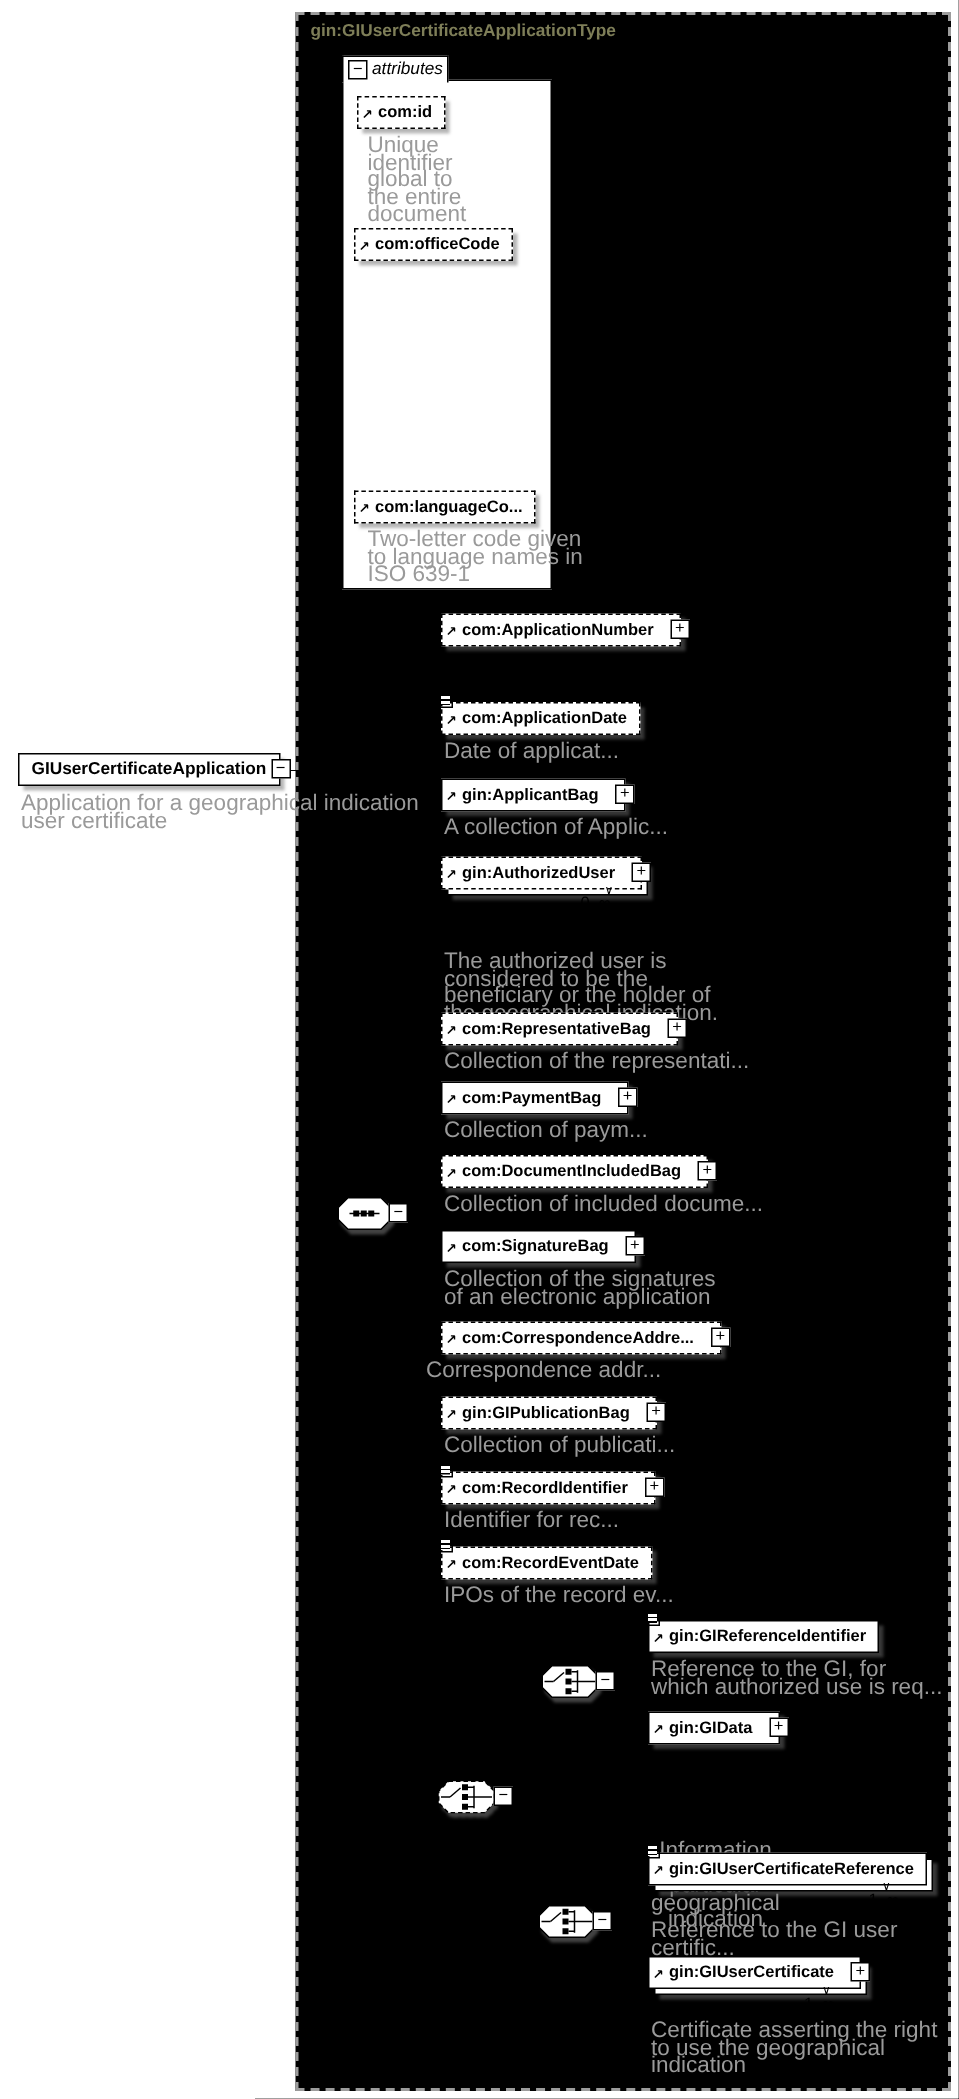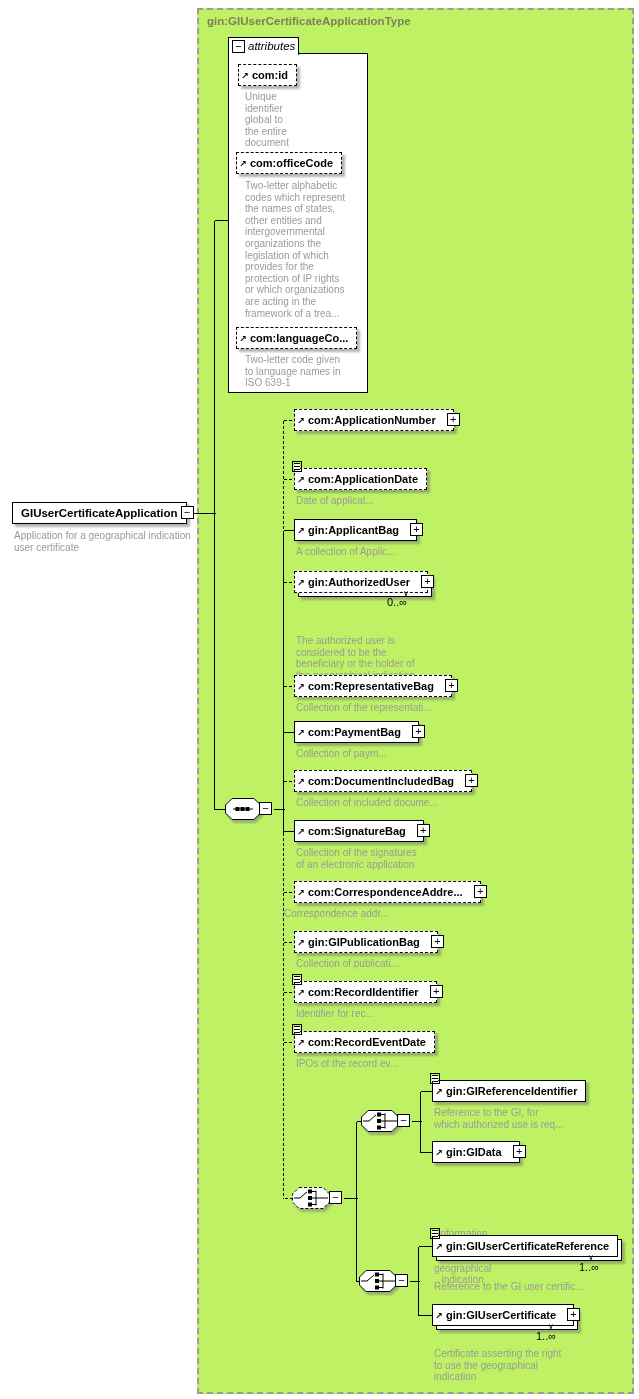--- a/index.html
+++ b/index.html
@@ -1,20 +1,20 @@
 <!DOCTYPE html>
 <html><head>
 <meta charset="utf-8">
 <style>
   * { margin:0; padding:0; box-sizing:border-box; }
   body { background:#fff; font-family:"Liberation Sans","DejaVu Sans",sans-serif; }
   #canvas { position:relative; width:639px; height:1399px; background:#fff; overflow:hidden; }
 
   .type-container { position:absolute; left:197px; top:8px; width:437px; height:1386px;
-    background:#bef264; border:2px dashed #9c9c9c; z-index:0; }
+    background:#000000; border:2px dashed #9c9c9c; z-index:0; }
   .type-title { position:absolute; left:8px; top:5px; font-size:11.5px; font-weight:bold; color:#7e7e58; white-space:nowrap; }
 
   #wires { position:absolute; left:0; top:0; z-index:1; pointer-events:none; }
 
   .attr-panel { position:absolute; left:228px; top:53px; width:140px; height:340px;
     background:#fff; border:1px solid #000; z-index:2; }
   .attr-tab { position:absolute; left:228px; top:37px; width:71px; height:18px;
     background:#fff; border:1px solid #000; border-bottom:none; z-index:3; }
   .attr-tab .tab-label { position:absolute; left:19px; top:2px; font-style:italic; font-size:11.5px; color:#000; }
 
@@ -28,21 +28,21 @@
   .el.has-expand { padding-right:17px; }
   .el.stacked { box-shadow:4px 4px 0 -1px #fff, 4px 4px 0 0 #000, 7px 7px 2px rgba(110,110,110,0.5); }
   .el .arrow { position:absolute; left:2px; top:7px; font-size:9px; line-height:9px; font-weight:bold; }
   .el .expand { position:absolute; right:-7px; top:3px; width:13px; height:13px; background:#fff;
     border:1px solid #000; font-size:11px; line-height:10px; font-weight:normal; text-align:center; }
   .el .lines-icon { position:absolute; left:-3px; top:-8px; width:10px; height:11px; background:#fff;
     border:1px solid #000; padding:1px;
     background-image:repeating-linear-gradient(to bottom,#fff 0 1px,#000 1px 2px,#fff 2px 3px);
     background-clip:content-box; }
 
-  .desc { position:absolute; color:#9a9a9a; font-size:10px; line-height:11.6px; white-space:pre-line; z-index:2; }
+  .desc { position:absolute; color:#9a9a9a; font-size:15px; line-height:11.6px; white-space:pre-line; z-index:2; }
   .card { position:absolute; font-size:11px; color:#000; z-index:3; white-space:nowrap; }
   .chev { position:absolute; font-size:8px; color:#000; z-index:4; }
 
   .node-icon { position:absolute; z-index:3; filter:drop-shadow(2px 3px 1px rgba(120,120,120,0.55)); }
   .node-icon svg { display:block; }
 </style>
 </head>
 <body>
 
 <div id="canvas">
@@ -104,32 +104,20 @@
   <div class="desc" style="left:245px;top:91px;">Unique
 identifier
 global to
 the entire
 document</div>
 
   <div class="el dashed" style="left:236px;top:152px;">
     <span class="arrow">↗</span>
     <span>com:officeCode</span>
   </div>
-  <div class="desc" style="left:245px;top:180px;">Two-letter alphabetic
-codes which represent
-the names of states,
-other entities and
-intergovernmental
-organizations the
-legislation of which
-provides for the
-protection of IP rights
-or which organizations
-are acting in the
-framework of a trea...</div>
 
   <div class="el dashed" style="left:236px;top:327px;">
     <span class="arrow">↗</span>
     <span>com:languageCo...</span>
   </div>
   <div class="desc" style="left:245px;top:354px;">Two-letter code given
 to language names in
 ISO 639-1</div>
 
   <div class="el" style="left:12px;top:502px;padding:0 8px;font-size:11.5px;">

